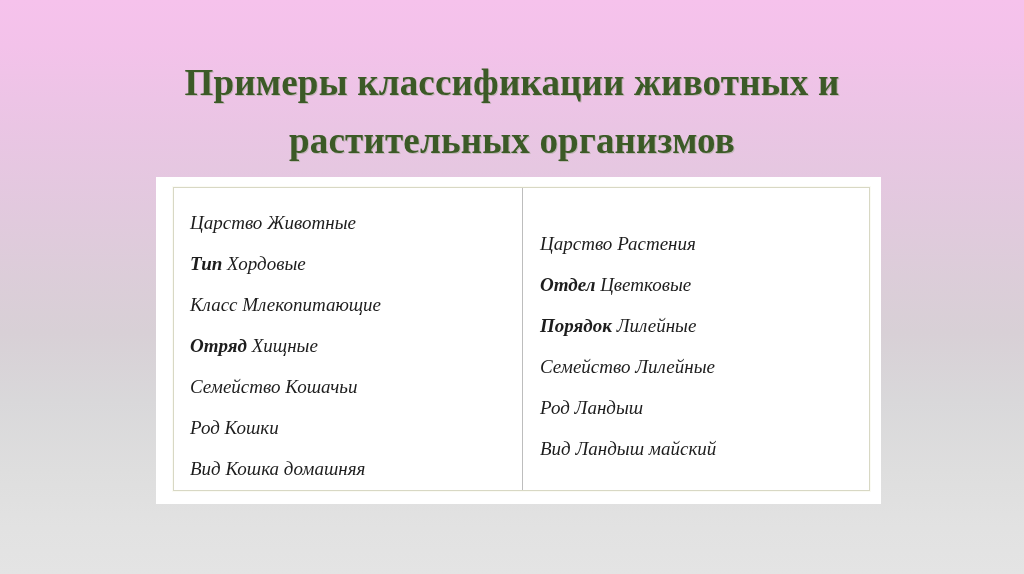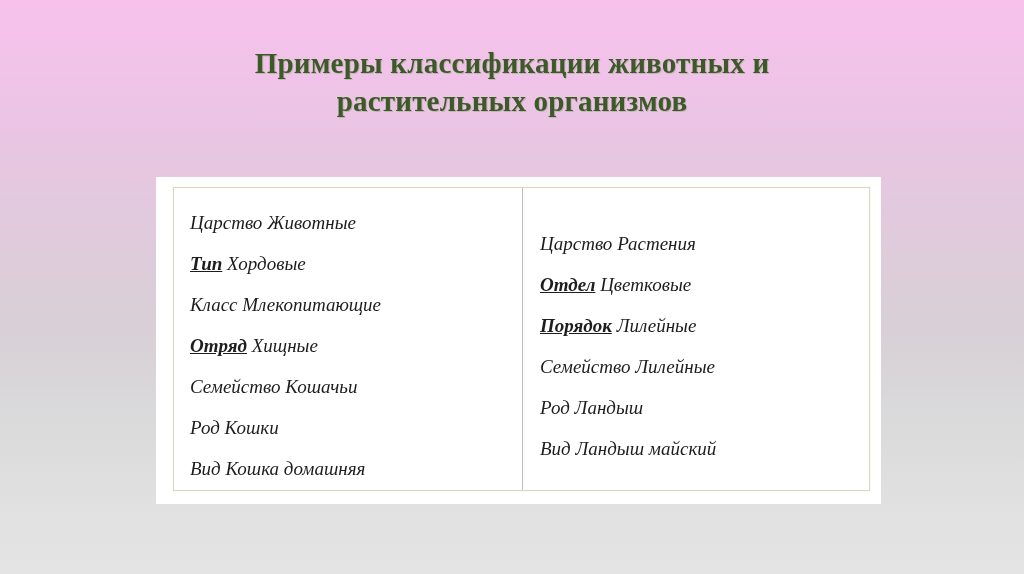--- a/index.html
+++ b/index.html
@@ -40,26 +40,27 @@
     position: absolute;
     left: 112px;
     top: 44px;
     width: 800px;
     text-align: center;
   }
   .title-line {
     display: block;
     font-family: "Liberation Serif", "DejaVu Serif", serif;
     font-weight: bold;
-    font-size: 29px;
+    font-size: 37px;
     line-height: 38px;
     letter-spacing: 0.2px;
     color: #3c5a27;
     text-shadow: 1px 1px 0 rgba(120,150,100,0.35);
     white-space: nowrap;
+    margin-top: 20px;
   }
 
   
   #table-frame {
     position: absolute;
     left: 156px;
     top: 177px;
     width: 725px;
     height: 327px;
     background: #ffffff;
@@ -107,21 +108,20 @@
     line-height: 41px;
     color: #1d1d1d;
     white-space: nowrap;
   }
   .rank-name {
     font-style: italic;
   }
   .rank-name.em {
     font-weight: bold;
     font-style: italic;
-    text-decoration: underline;
   }
   .rank-value {
     font-style: italic;
   }
 </style>
 </head>
 <body>
 
 <div id="slide">
 

